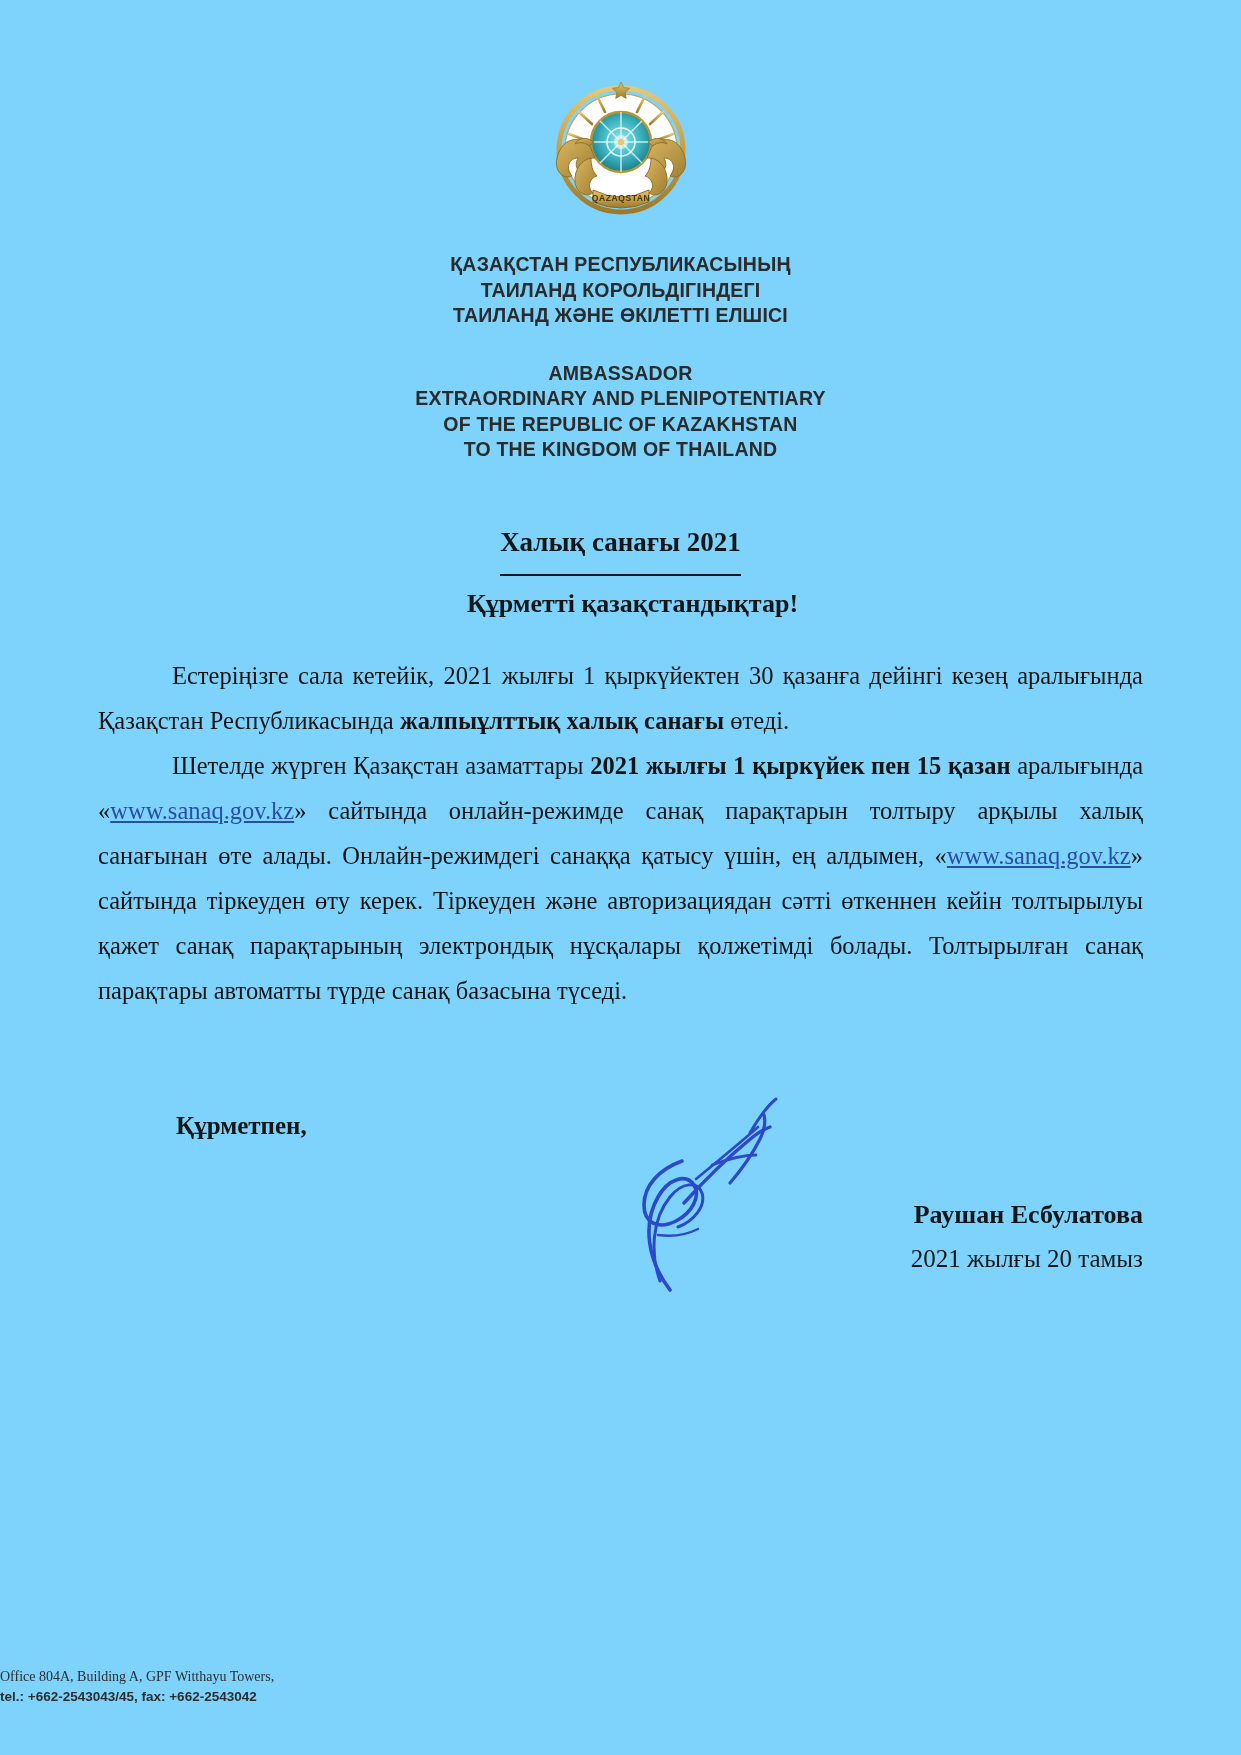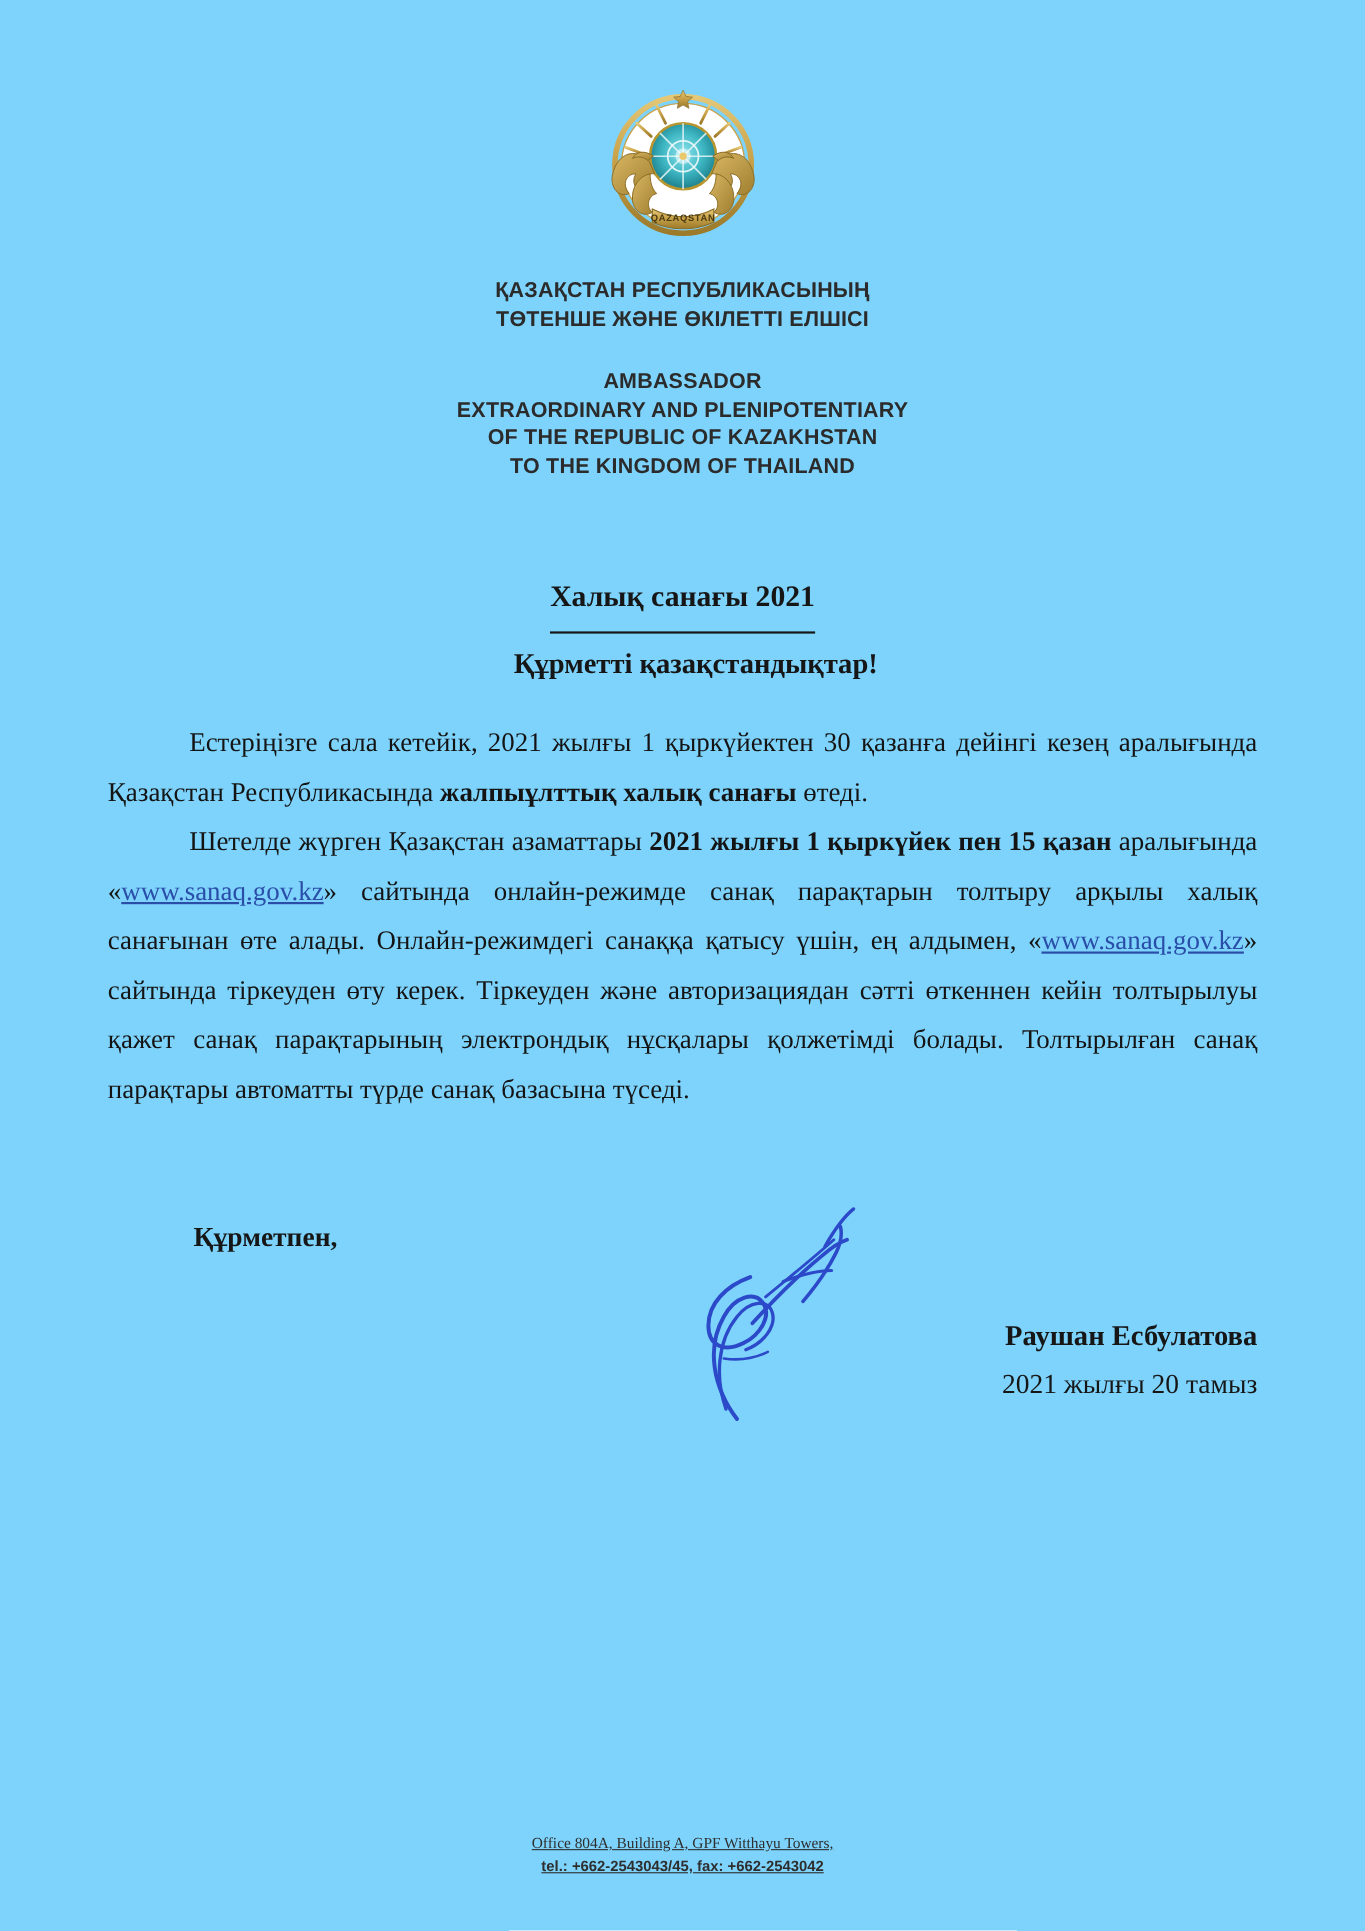--- a/index.html
+++ b/index.html
@@ -144,25 +144,24 @@
     color: #161616;
     text-align: right;
   }
 
   
   .footer {
     position: absolute;
     bottom: 48px;
     left: 0;
     width: 100%;
-    text-align: center;
+    text-align: left;
     font-size: 14px;
     line-height: 20px;
     color: #2e2e2e;
-    text-decoration: underline;
   }
   .footer .ln3 {
     font-family: "Liberation Sans", sans-serif;
     font-weight: bold;
     font-size: 13.5px;
   }
 </style>
 </head>
 <body>
 
@@ -234,21 +233,22 @@
         <text x="76" y="129" text-anchor="middle" font-family="'Liberation Sans', sans-serif" font-size="8.5" font-weight="bold" fill="#4a3a10" letter-spacing="0.6">QAZAQSTAN</text>
 
         <path d="M76 10 l2.6 5.6 6 .7 -4.5 4.2 1.2 6 -5.3-3 -5.3 3 1.2-6 -4.5-4.2 6-.7 Z" fill="url(#goldG)" stroke="#8a6c24" stroke-width="0.6"></path>
       </svg>
     </div>
   </div>
 
   <div class="letterhead">
     <div class="lh-kk">
       <div>ҚАЗАҚСТАН РЕСПУБЛИКАСЫНЫҢ</div>
-      <div>ТӨТЕНШЕ ЖӘНЕ ӨКІЛЕТТІ ЕЛШІСІ</div>
+      <div>ТАИЛАНД КОРОЛЬДІГІНДЕГІ</div>
+      <div>ТАИЛАНД ЖӘНЕ ӨКІЛЕТТІ ЕЛШІСІ</div>
     </div>
     <div class="lh-en">
       <div>AMBASSADOR</div>
       <div>EXTRAORDINARY AND PLENIPOTENTIARY</div>
       <div>OF THE REPUBLIC OF KAZAKHSTAN</div>
       <div>TO THE KINGDOM OF THAILAND</div>
     </div>
   </div>
 
   <div class="doc-title">

